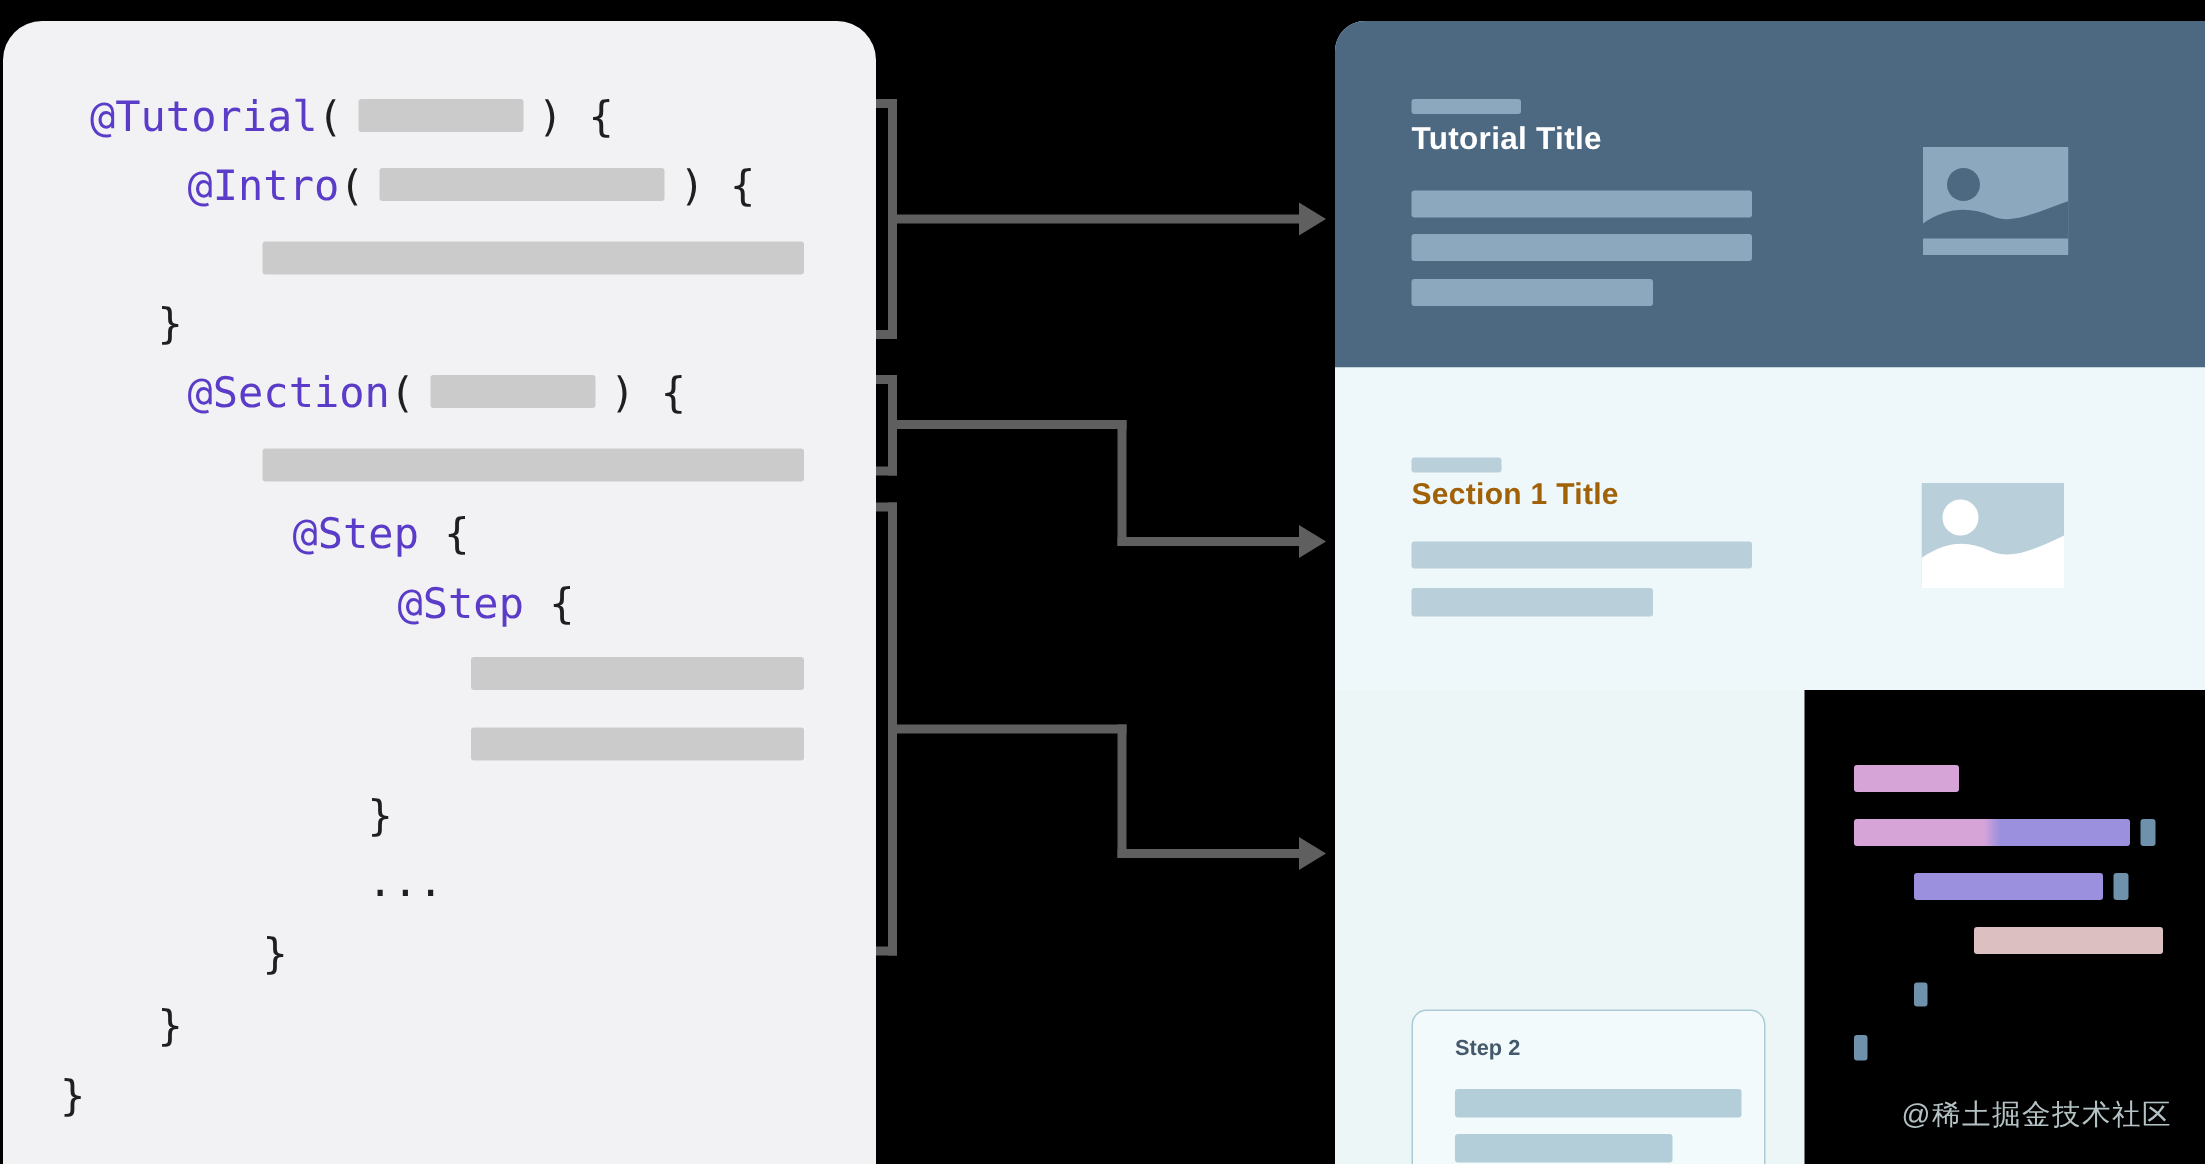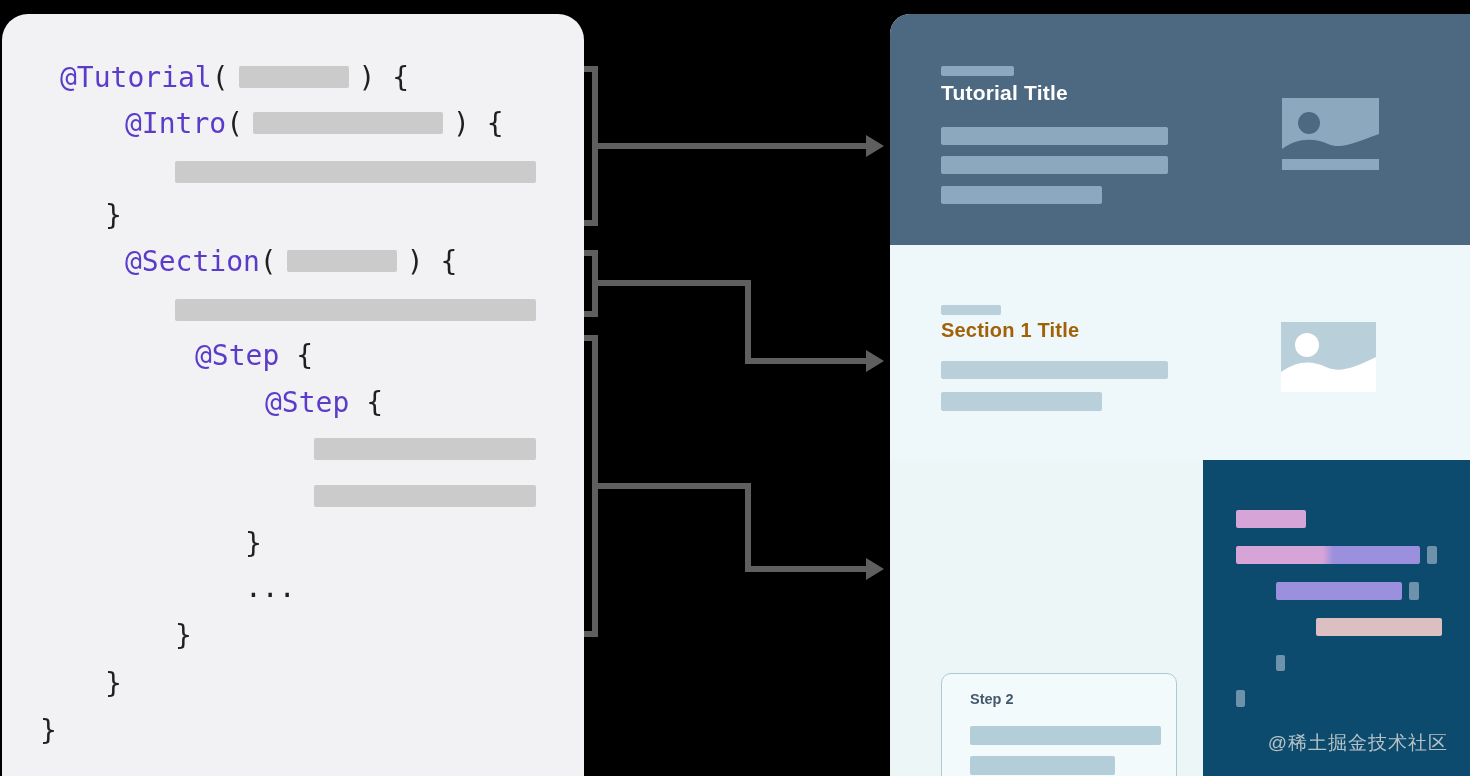--- a/index.html
+++ b/index.html
@@ -45,21 +45,21 @@
     position:absolute;left:51px;top:67px;color:#ffffff;
     font-size:21px;font-weight:bold;letter-spacing:.2px;
   }
   .pv-section{position:absolute;left:0;top:231px;width:580px;height:215px;background:#eef7f9;}
   .pv-section .sk{background:#b9cfd9;}
   .sec-title{
     position:absolute;left:51px;top:74px;color:#a16207;
     font-size:20px;font-weight:bold;letter-spacing:.2px;
   }
   .pv-steps-col{position:absolute;left:0;top:446px;width:313px;height:316px;background:#edf6f7;}
-  .pv-code-col{position:absolute;left:313px;top:446px;width:267px;height:316px;background:#0c4a6e;}
+  .pv-code-col{position:absolute;left:313px;top:446px;width:267px;height:316px;background:#000000;}
   .step-card{
     position:absolute;left:51px;width:236px;background:#f3fafb;
     border:1.5px solid #abcad4;border-radius:10px;box-sizing:border-box;
   }
   .step-accent{
     position:absolute;left:-1.5px;top:-1.5px;bottom:-1.5px;width:11px;
     background:#7b9cb3;border-radius:10px 0 0 10px;
   }
   .step-label{position:absolute;left:28px;top:17px;font-size:14.5px;font-weight:bold;color:#44596b;}
   .step-bar{position:absolute;left:28px;height:19px;background:#b3cdd9;border-radius:2px;}

